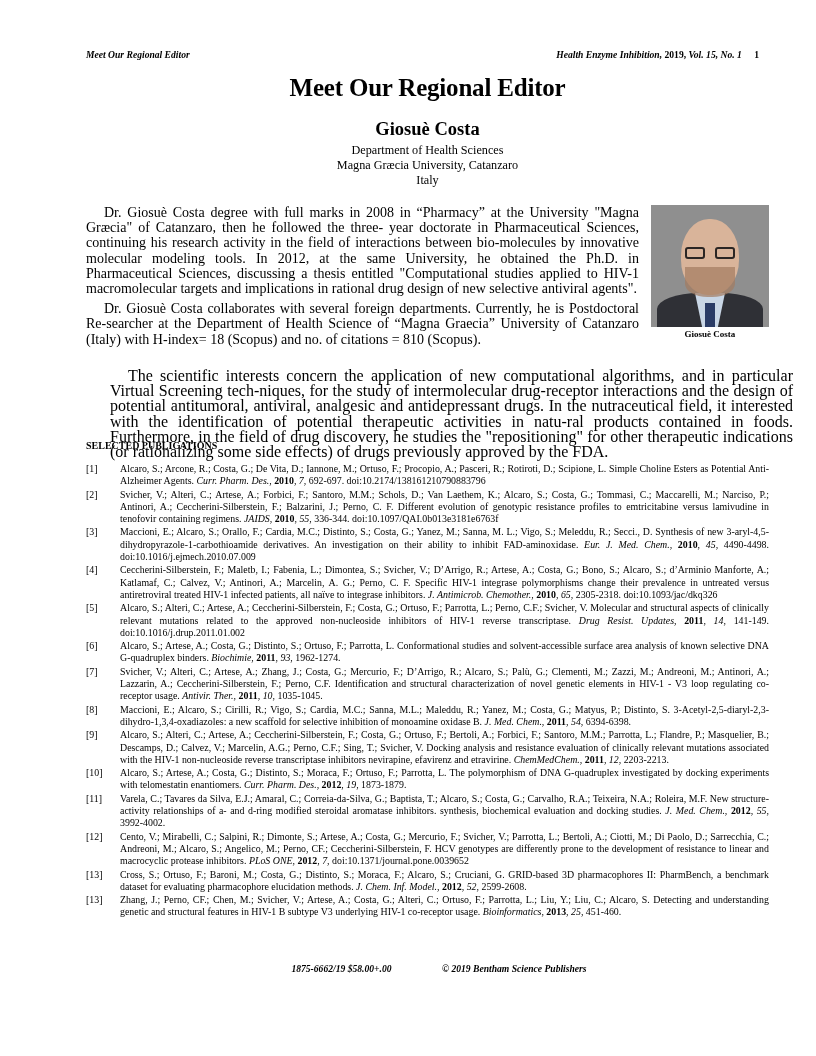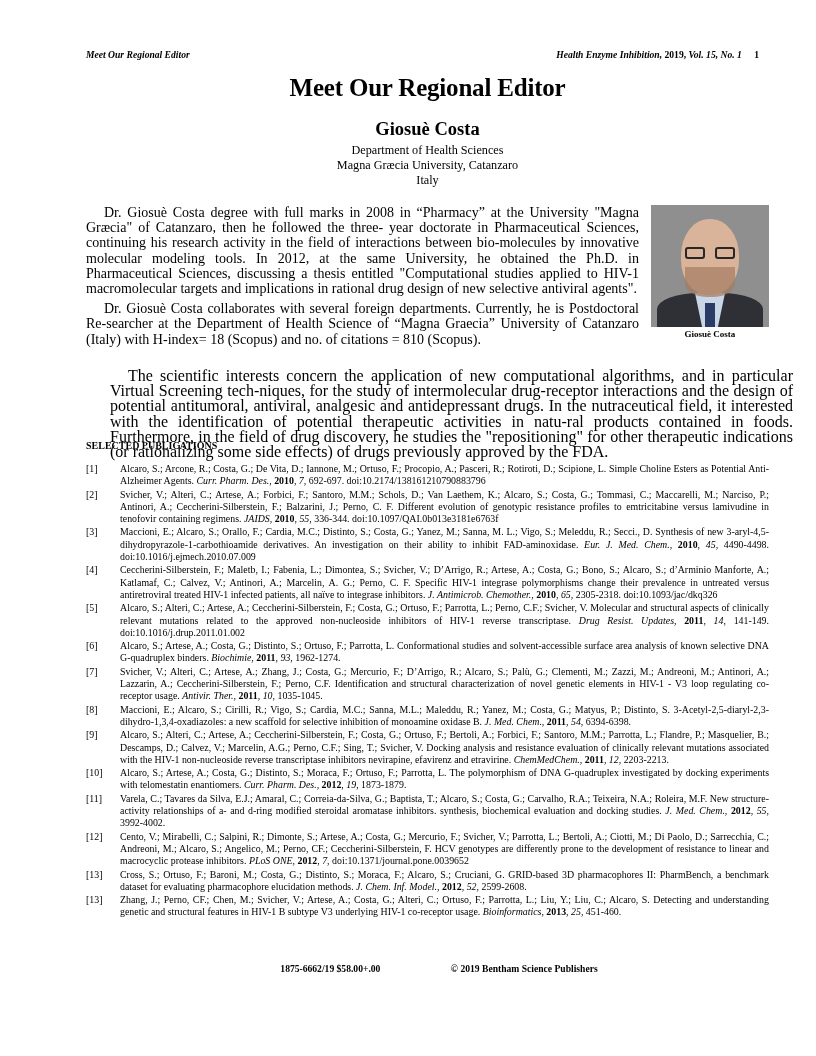--- a/index.html
+++ b/index.html
@@ -37,21 +37,21 @@
               line-height: 15.2px; text-align: justify; margin-left: 24px; }
   .bio-full p { margin: 0; text-indent: 18px; }
   .section-heading { position: absolute; top: 440px; left: 86px; font-size: 10px; font-weight: bold; }
   .refs { position: absolute; top: 463px; left: 86px; width: 683px; font-size: 9.9px; line-height: 12.3px; }
   .ref { display: flex; margin-bottom: 1px; }
   .ref .num { width: 34px; flex: none; }
   .ref .text { flex: 1; text-align: justify; }
   .ref i { }
   .footer { position: absolute; top: 963px; left: 0; width: 878px; text-align: center;
             font-size: 9.6px; font-weight: bold; }
-  .footer span { margin: 0 34px; }
+  .footer span { margin: 0 24px; font-style: italic; }
 </style>
 </head>
 <body>
 
 <div class="running-header">
   <span>Meet Our Regional Editor</span>
   <span class="right">
     <span>Health Enzyme Inhibition,</span>
     <span class="reg">2019,</span>
     <span>Vol. 15, No. 1</span>

